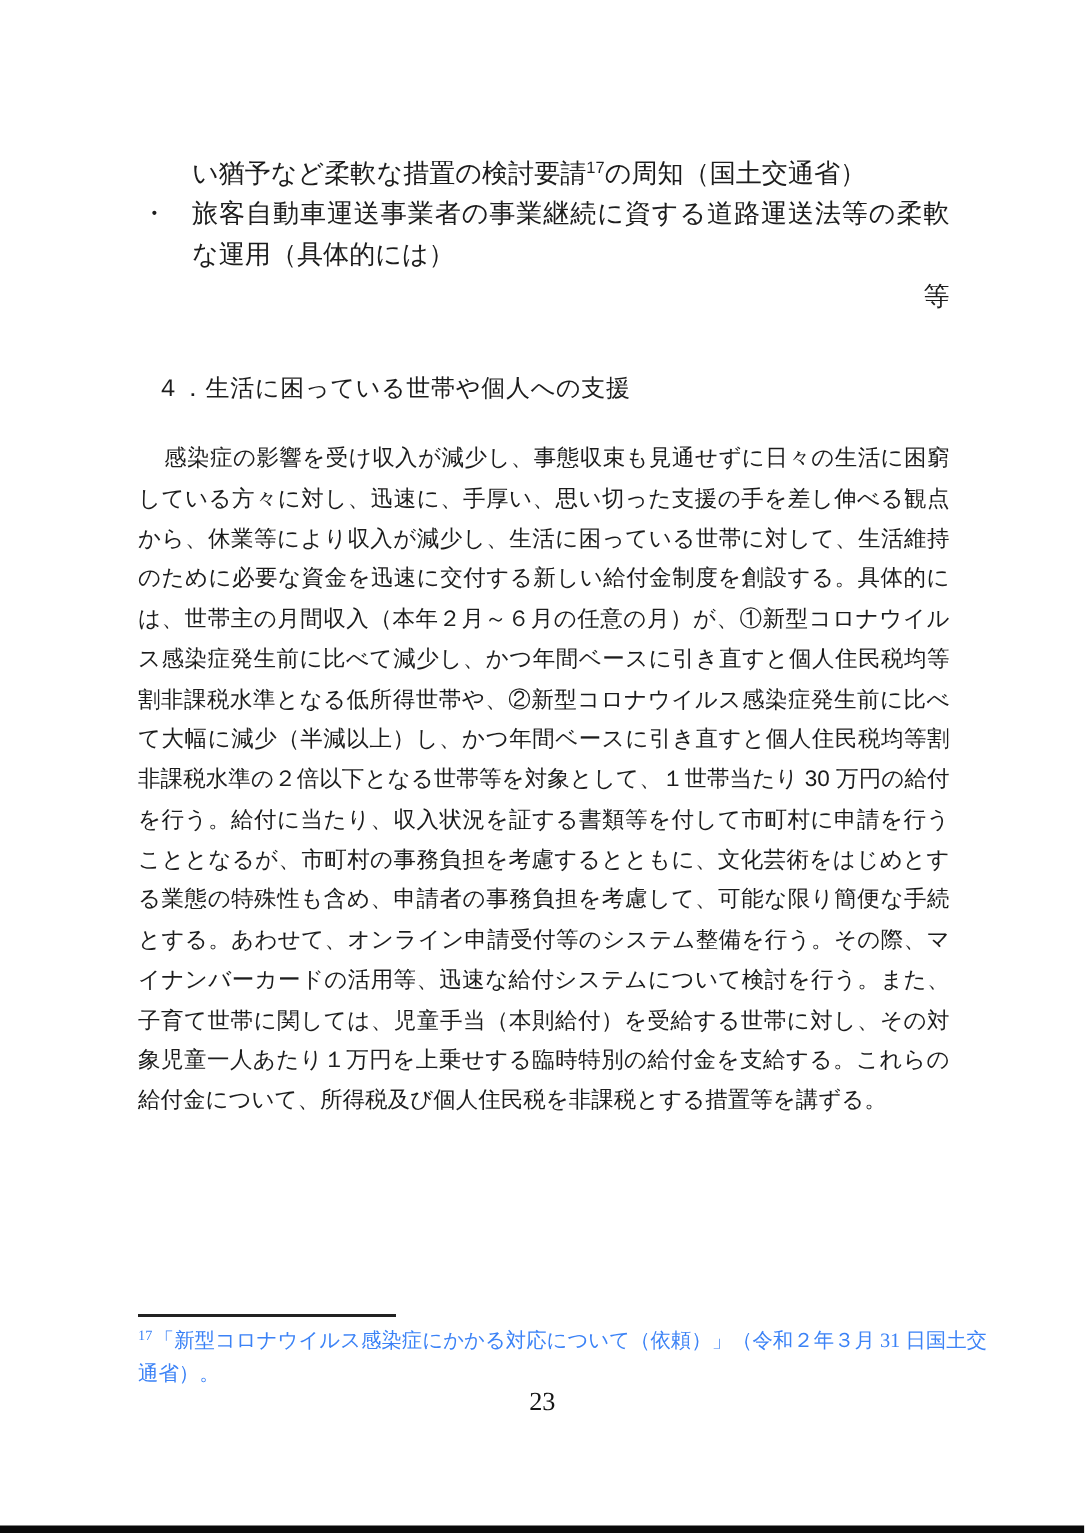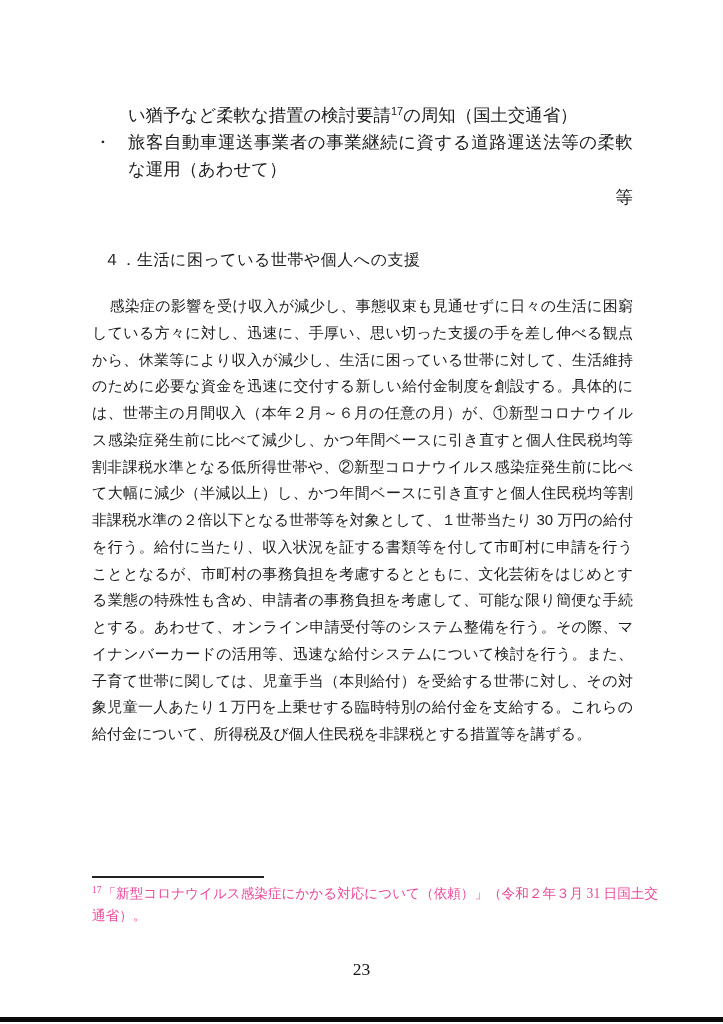--- a/index.html
+++ b/index.html
@@ -101,51 +101,51 @@
   .footnote {
     position: absolute;
     top: 883px;
     left: 92px;
     width: 566px;
     font-family: "Liberation Serif", serif;
     font-size: 13.6px;
     line-height: 21.5px;
     text-align: justify;
     text-justify: inter-ideograph;
-    color: #ec4899;
+    color: #3b82f6;
   }
   .footnote sup.fn-num {
     font-size: 9.5px;
     line-height: 0;
     vertical-align: 5px;
     margin-right: 1px;
   }
 
   .page-number {
     position: absolute;
-    top: 959px;
+    top: 924px;
     left: 0;
     width: 723px;
     text-align: center;
     font-family: "Liberation Serif", serif;
     font-size: 17.5px;
     color: #151515;
   }
 </style>
 </head>
 <body>
 
 <div class="page">
 
   <div class="list-block">
     <div class="list-line">
       <span>い猶予など柔軟な措置の検討要請</span><sup class="fn-ref">17</sup><span>の周知（国土交通省）</span>
     </div>
     <div class="list-line">
-      <span class="list-marker">・</span><span>旅客自動車運送事業者の事業継続に資する道路運送法等の柔軟な運用（あわせて）</span>
+      <span class="list-marker">・</span><span>旅客自動車運送事業者の事業継続に資する道路運送法等の柔軟な運用（具体的には）</span>
     </div>
   </div>
 
   <div class="etc-line">等</div>
 
   <h2 class="section-heading">４．生活に困っている世帯や個人への支援</h2>
 
   <div class="body-block">
     <p>感染症の影響を受け収入が減少し、事態収束も見通せずに日々の生活に困窮している方々に対し、迅速に、手厚い、思い切った支援の手を差し伸べる観点から、休業等により収入が減少し、生活に困っている世帯に対して、生活維持のために必要な資金を迅速に交付する新しい給付金制度を創設する。具体的には、世帯主の月間収入（本年２月～６月の任意の月）が、①新型コロナウイルス感染症発生前に比べて減少し、かつ年間ベースに引き直すと個人住民税均等割非課税水準となる低所得世帯や、②新型コロナウイルス感染症発生前に比べて大幅に減少（半減以上）し、かつ年間ベースに引き直すと個人住民税均等割非課税水準の２倍以下となる世帯等を対象として、１世帯当たり 30 万円の給付を行う。給付に当たり、収入状況を証する書類等を付して市町村に申請を行うこととなるが、市町村の事務負担を考慮するとともに、文化芸術をはじめとする業態の特殊性も含め、申請者の事務負担を考慮して、可能な限り簡便な手続とする。あわせて、オンライン申請受付等のシステム整備を行う。その際、マイナンバーカードの活用等、迅速な給付システムについて検討を行う。また、子育て世帯に関しては、児童手当（本則給付）を受給する世帯に対し、その対象児童一人あたり１万円を上乗せする臨時特別の給付金を支給する。これらの給付金について、所得税及び個人住民税を非課税とする措置等を講ずる。</p>
   </div>

